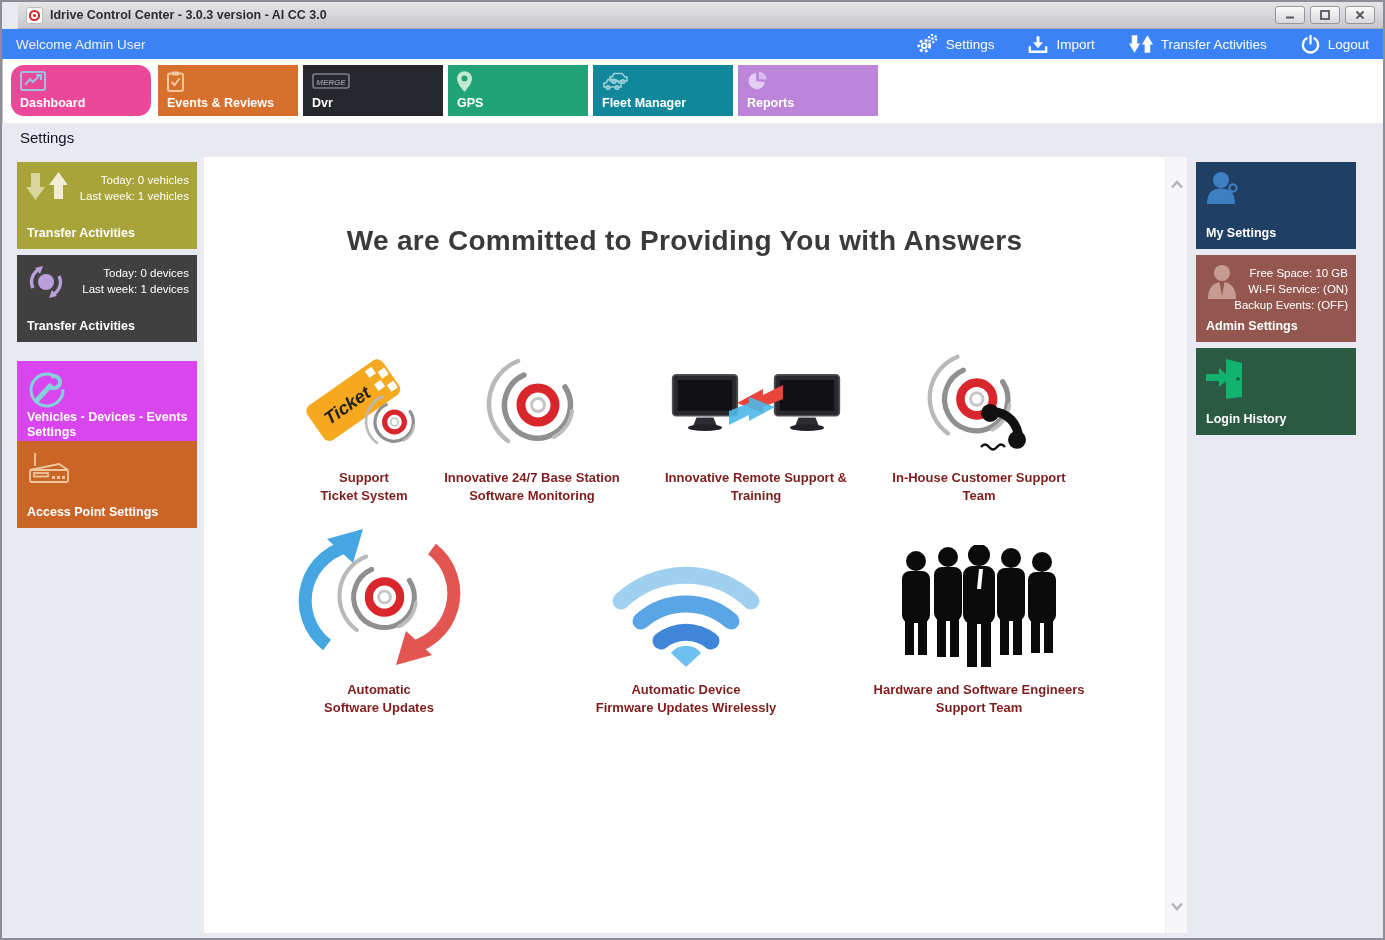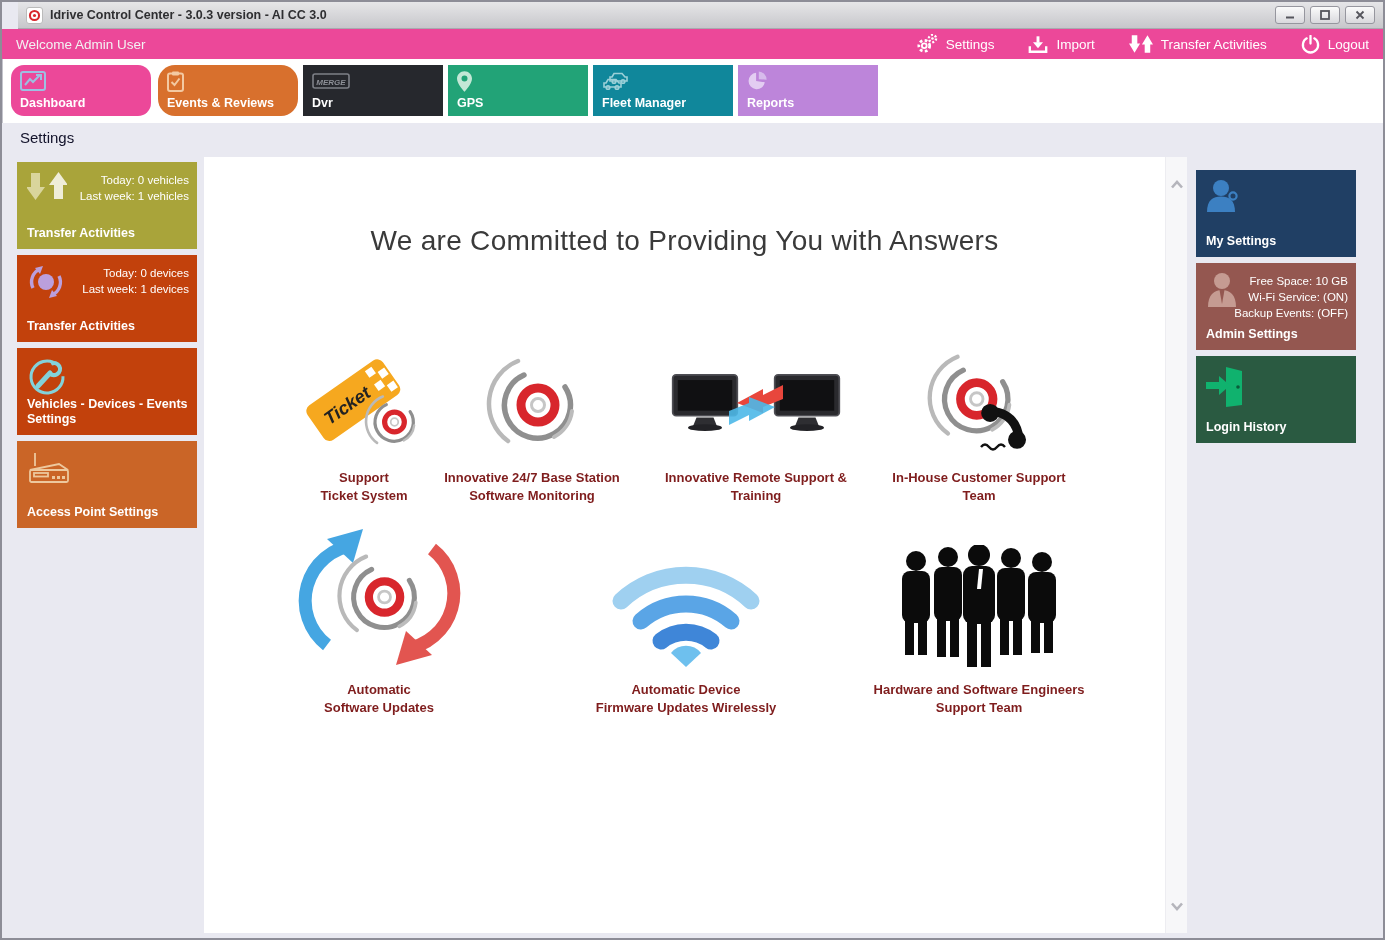--- a/index.html
+++ b/index.html
@@ -13,52 +13,52 @@
               padding:0 8px; border-bottom:1px solid #a9a9af; }
   .app-logo { width:17px; height:17px; background:#fff; border:1px solid #bbb; border-radius:3px;
               display:flex; align-items:center; justify-content:center; margin-right:7px; }
   .app-title { font-size:12.5px; font-weight:bold; color:#2e2e31; }
   .winbtns { margin-left:auto; display:flex; gap:5px; }
   .winbtn { width:30px; height:18px; border:1px solid #96969e; border-radius:3px;
             background:linear-gradient(#fbfbfb,#d9d9dd); display:flex; align-items:center;
             justify-content:center; cursor:default; }
 
   
-  .topbar { position:absolute; left:0; top:27px; right:0; height:30px; background:#ec4899;
+  .topbar { position:absolute; left:0; top:27px; right:0; height:30px; background:#3b82f6;
             display:flex; align-items:center; color:#f3f3f3; padding:0 14px; }
   .welcome { font-size:13.5px; }
   .top-actions { margin-left:auto; display:flex; align-items:center; gap:34px; }
   .top-action { display:flex; align-items:center; gap:8px; font-size:13.5px; color:#fff; cursor:default; }
 
   
   .tilestrip { position:absolute; left:0; top:57px; right:0; height:64px; background:#ffffff;
                border-left:1px solid #c4c4cc; }
   .tile { position:absolute; top:6px; width:140px; height:51px; color:#fff; cursor:default; }
   .tile .t-icon { position:absolute; left:9px; top:6px; height:20px; display:flex; align-items:center; }
   .tile .t-label { position:absolute; left:9px; bottom:6px; font-size:12.5px; font-weight:bold; }
 
   .pagetitle { position:absolute; left:18px; top:127px; font-size:15px; color:#12122a; }
 
   
   .card { position:absolute; width:180px; height:87px; color:#fff; cursor:default; }
-  .rcard { width:160px;margin-top:8px; }
+  .rcard { width:160px; }
   .card .c-icon { position:absolute; left:10px; top:9px; }
   .card .c-stats { position:absolute; right:8px; top:10px; text-align:right; font-size:11.5px;
                    line-height:1.4; color:#fff; }
   .card .c-title { position:absolute; left:10px; bottom:7px; right:6px; font-size:12.5px;
                    font-weight:bold; line-height:1.25; }
 
   
   .main-panel { position:absolute; left:202px; top:155px; width:983px; height:776px; background:#ffffff; }
   .scrollcol { position:absolute; right:0; top:0; width:22px; height:100%; background:#f7f7f9;
                border-left:1px solid #ededf1; }
   .scroll-arrow { position:absolute; left:0; width:22px; height:26px; display:flex;
                   align-items:center; justify-content:center; cursor:default; }
   .heading1 { position:absolute; left:0; top:68px; width:961px; text-align:center;
-              font-size:28px; font-weight:normal; color:#3a3a3a; letter-spacing:0.3px; }
+              font-size:28px; font-weight:bold; color:#3a3a3a; letter-spacing:0.3px; }
   .heading2 { position:absolute; left:0; top:110px; width:961px; text-align:center;
               font-size:25px; font-weight:400; color:#4c4c4c; }
   .feature { position:absolute; width:230px; text-align:center; }
   .feature .f-icon { display:flex; align-items:flex-end; justify-content:center; }
   .r1 .f-icon { height:112px; }
   .r2 .f-icon { height:140px; }
   .feature .f-label { margin-top:14px; font-size:13px; font-weight:bold; color:#7f1d1d; line-height:1.35; }
   svg { display:block; }
 </style>
 </head>
@@ -152,21 +152,21 @@
     <div class="tile" style="left: 8px; background-color: #ec4899; border-radius: 13px;">
       <span class="t-icon">
         <svg width="26" height="20" viewBox="0 0 26 20">
           <rect x="1" y="1" width="24" height="18" rx="2" fill="none" stroke="#9dc0e2" stroke-width="2"></rect>
           <path d="M5 14 L10 8 L13 11 L20 4" fill="none" stroke="#9dc0e2" stroke-width="2"></path>
           <path d="M16 4 H21 V9" fill="none" stroke="#9dc0e2" stroke-width="2"></path>
         </svg>
       </span>
       <span class="t-label">Dashboard</span>
     </div>
-    <div class="tile" style="left: 155px; background-color: rgb(216, 112, 45); border-radius: 17px;">
+    <div class="tile" style="left: 155px; background-color: rgb(216, 112, 45);">
       <span class="t-icon">
         <svg width="17" height="21" viewBox="0 0 17 21">
           <rect x="1" y="2.5" width="15" height="17.5" rx="2" fill="none" stroke="#f3c9a2" stroke-width="2"></rect>
           <rect x="5" y="0.5" width="7" height="4" rx="1" fill="#f3c9a2"></rect>
           <path d="M4.5 11 L7.5 14 L12.5 7.5" fill="none" stroke="#f3c9a2" stroke-width="2"></path>
         </svg>
       </span>
       <span class="t-label">Events &amp; Reviews</span>
     </div>
     <div class="tile" style="left: 300px; background-color: rgb(38, 40, 45);">
@@ -222,38 +222,38 @@
         <path d="M27 28 H36 V14 H41 L31.5 1 L22 14 H27 Z" fill="#efedd8"></path>
       </svg>
     </span>
     <div class="c-stats">
       <div>Today: 0 vehicles</div>
       <div>Last week: 1 vehicles</div>
     </div>
     <div class="c-title">Transfer Activities</div>
   </div>
 
-  <div class="card" style="left: 15px; top: 253px; background-color: #c2410c;">
+  <div class="card" style="left: 15px; top: 253px; background-color: #404040;">
     <span class="c-icon">
       <svg width="38" height="36" viewBox="0 0 38 36">
         <circle cx="19" cy="18" r="8" fill="#bb9fdc"></circle>
         <path d="M6 24 A14 14 0 0 1 13 5" fill="none" stroke="#bb9fdc" stroke-width="3.4"></path>
         <path d="M16 2 L8 4 L13 10 Z" fill="#bb9fdc"></path>
         <path d="M32 12 A14 14 0 0 1 25 31" fill="none" stroke="#bb9fdc" stroke-width="3.4"></path>
         <path d="M22 34 L30 32 L25 26 Z" fill="#bb9fdc"></path>
       </svg>
     </span>
     <div class="c-stats">
       <div>Today: 0 devices</div>
       <div>Last week: 1 devices</div>
     </div>
     <div class="c-title">Transfer Activities</div>
   </div>
 
-  <div class="card" style="left: 15px; top: 346px; background-color: #c2410c;">
+  <div class="card" style="left: 15px; top: 359px; background-color: #d946ef;">
     <span class="c-icon">
       <svg width="40" height="40" viewBox="0 0 40 40">
         <circle cx="20" cy="20" r="16" fill="none" stroke="#83d2da" stroke-width="3" stroke-dasharray="70 18" transform="rotate(40 20 20)"></circle>
         <line x1="11" y1="29" x2="23" y2="16" stroke="#83d2da" stroke-width="5" stroke-linecap="round"></line>
         <circle cx="27" cy="12" r="6" fill="none" stroke="#83d2da" stroke-width="4.2" stroke-dasharray="26 11" transform="rotate(-120 27 12)"></circle>
       </svg>
     </span>
     <div class="c-title">Vehicles - Devices - Events Settings</div>
   </div>
 

